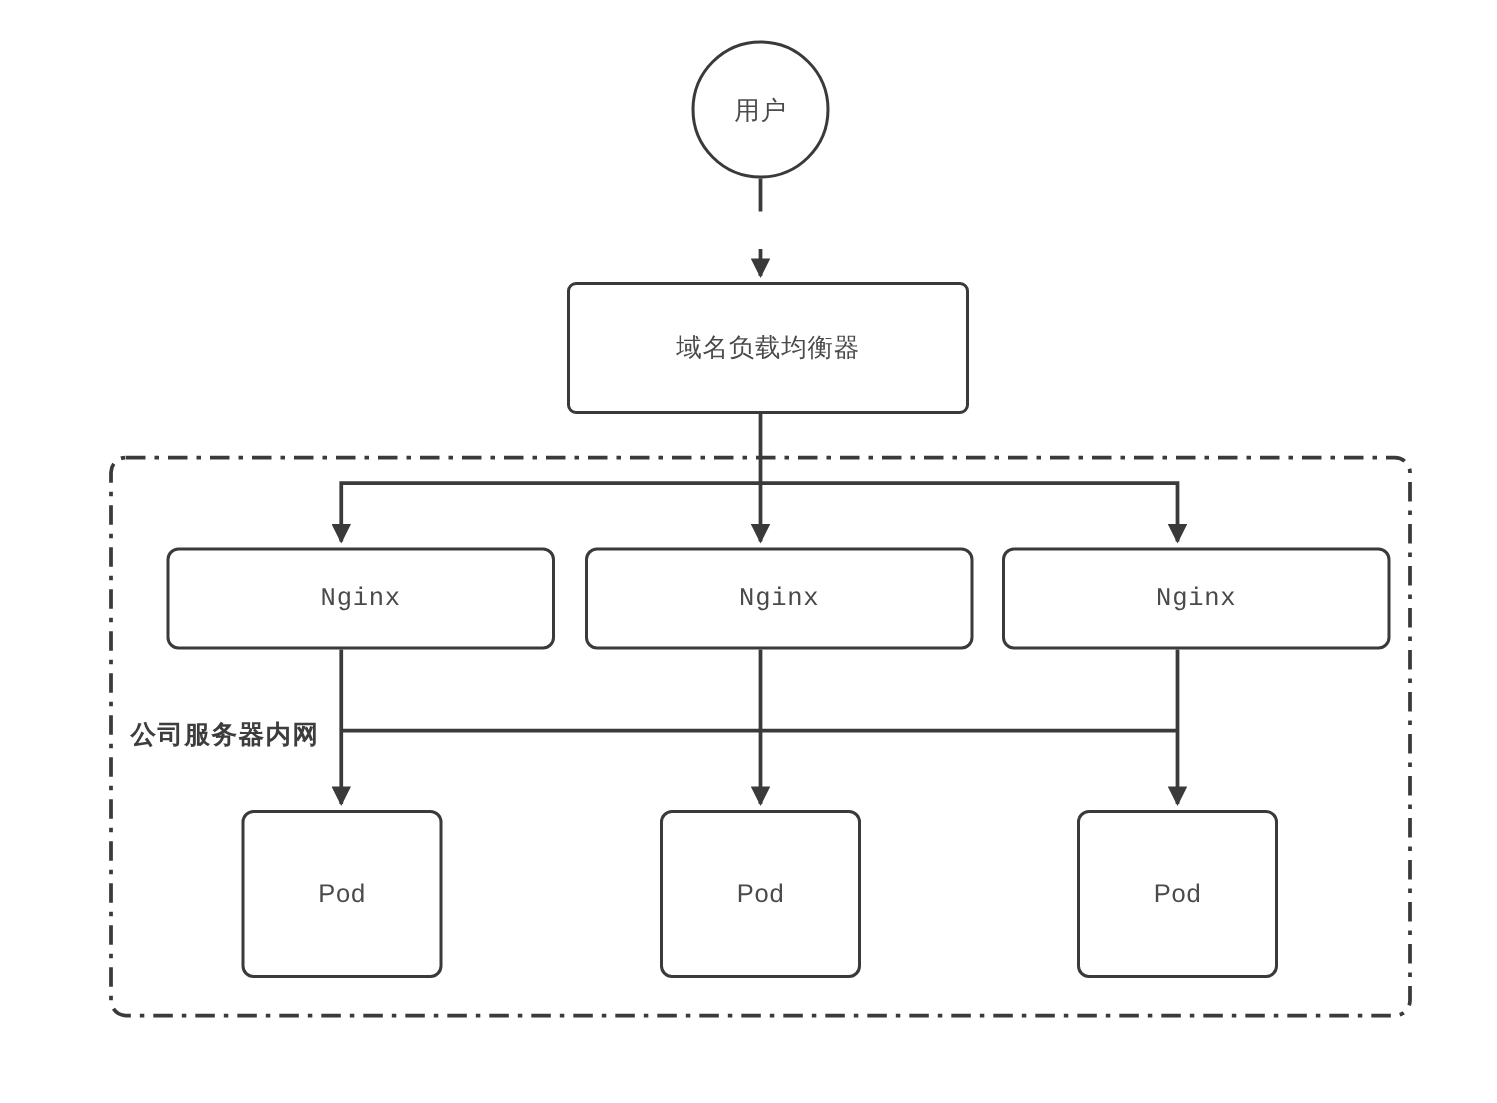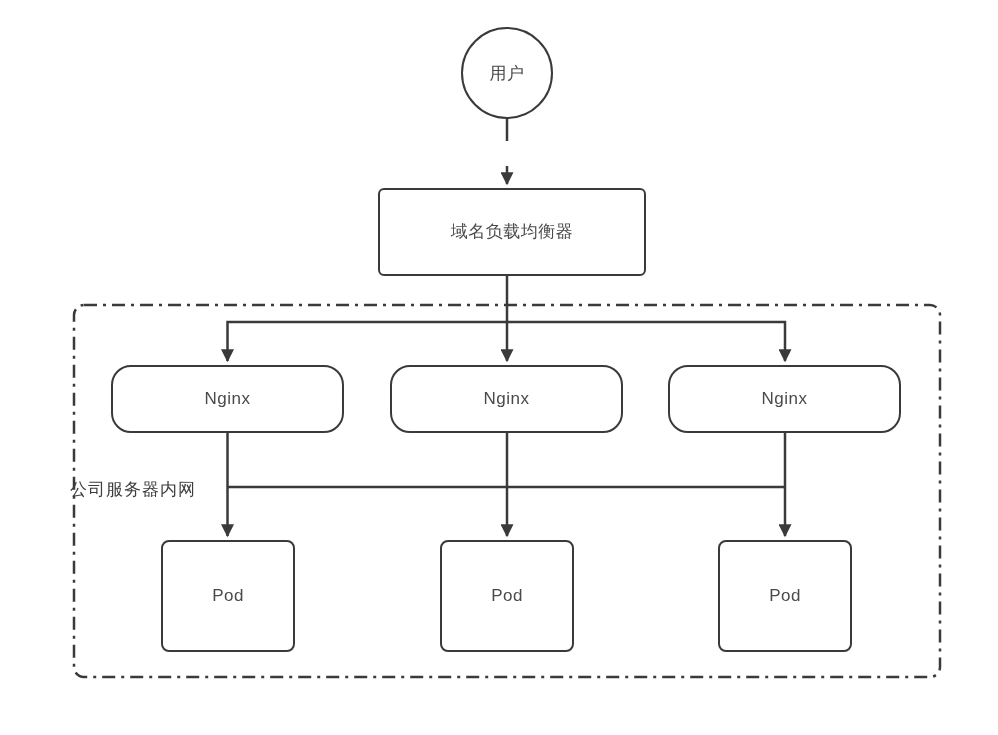--- a/index.html
+++ b/index.html
@@ -56,32 +56,33 @@
     left: 378px;
     top: 188px;
     width: 268px;
     height: 88px;
     border-radius: 6px;
     flex-direction: column;
     line-height: 1.45;
   }
   .intranet-label {
     position: absolute;
-    left: 70px;
+    left: 87px;
     top: 478px;
     font-size: 17px;
-    font-weight: 400;
+    font-weight: 700;
     color: #3d3d3d;
     letter-spacing: 1px;
   }
   .nginx-box {
     top: 365px;
-    width: 233px;
+    width: 259px;
     height: 68px;
-    border-radius: 20px;
+    border-radius: 8px;
+    font-family: Liberation Mono, monospace;
   }
   .nginx-1 { left: 111px; }
   .nginx-2 { left: 390px; }
   .nginx-3 { left: 668px; }
   .pod-box {
     top: 540px;
     width: 134px;
     height: 112px;
     border-radius: 8px;
   }

